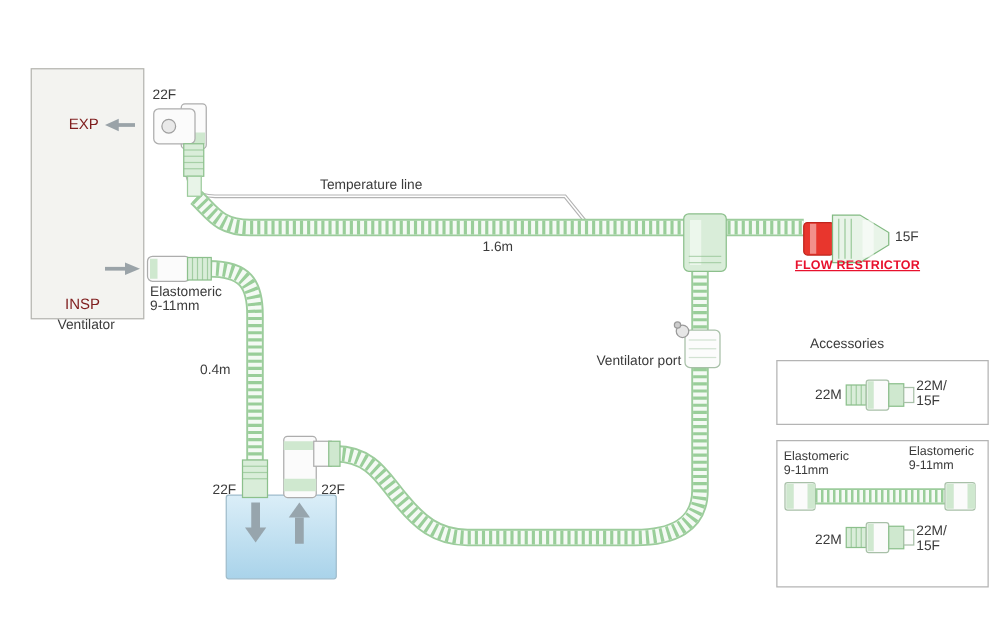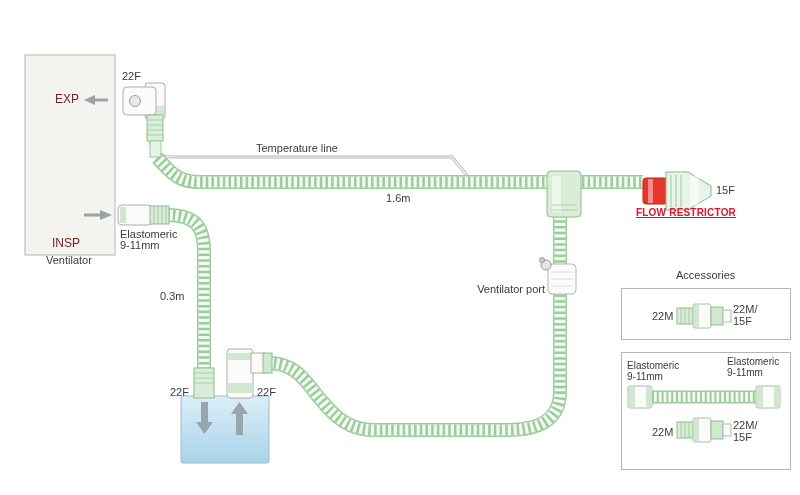--- a/index.html
+++ b/index.html
@@ -175,27 +175,27 @@
   <div class="lbl" style="left:46px;top:238px;margin-top:16px;">Ventilator</div>
 
   <div class="lbl" style="left:122px;top:70px;">22F</div>
   <div class="lbl" style="left:256px;top:142px;">Temperature line</div>
   <div class="lbl" style="left:386px;top:162px;margin-top:30px;">1.6m</div>
   <div class="lbl" style="left:716px;top:184px;">15F</div>
   <div class="lbl red" style="left:636px;top:207px;text-decoration:underline;">FLOW RESTRICTOR</div>
 
   <div class="lbl" style="left:120px;top:228px;">Elastomeric</div>
   <div class="lbl" style="left:120px;top:239px;">9-11mm</div>
-  <div class="lbl" style="left:160px;top:290px;">0.3m</div>
+  <div class="lbl" style="left:160px;top:290px;">0.4m</div>
 
   <div class="lbl" style="left:170px;top:386px;">22F</div>
   <div class="lbl" style="left:257px;top:386px;">22F</div>
   <div class="lbl rt" style="left:461px;top:283px;width:84px;">Ventilator port</div>
 
-  <div class="lbl" style="left:676px;top:269px;">Accessories</div>
+  <div class="lbl" style="left:648px;top:269px;">Accessories</div>
 
   <div class="lbl" style="left:652px;top:310px;">22M</div>
   <div class="lbl" style="left:733px;top:303px;">22M/</div>
   <div class="lbl" style="left:733px;top:315px;">15F</div>
 
   <div class="lbl small" style="left:627px;top:360px;">Elastomeric</div>
   <div class="lbl small" style="left:627px;top:371px;">9-11mm</div>
   <div class="lbl small" style="left:727px;top:356px;">Elastomeric</div>
   <div class="lbl small" style="left:727px;top:367px;">9-11mm</div>
 

